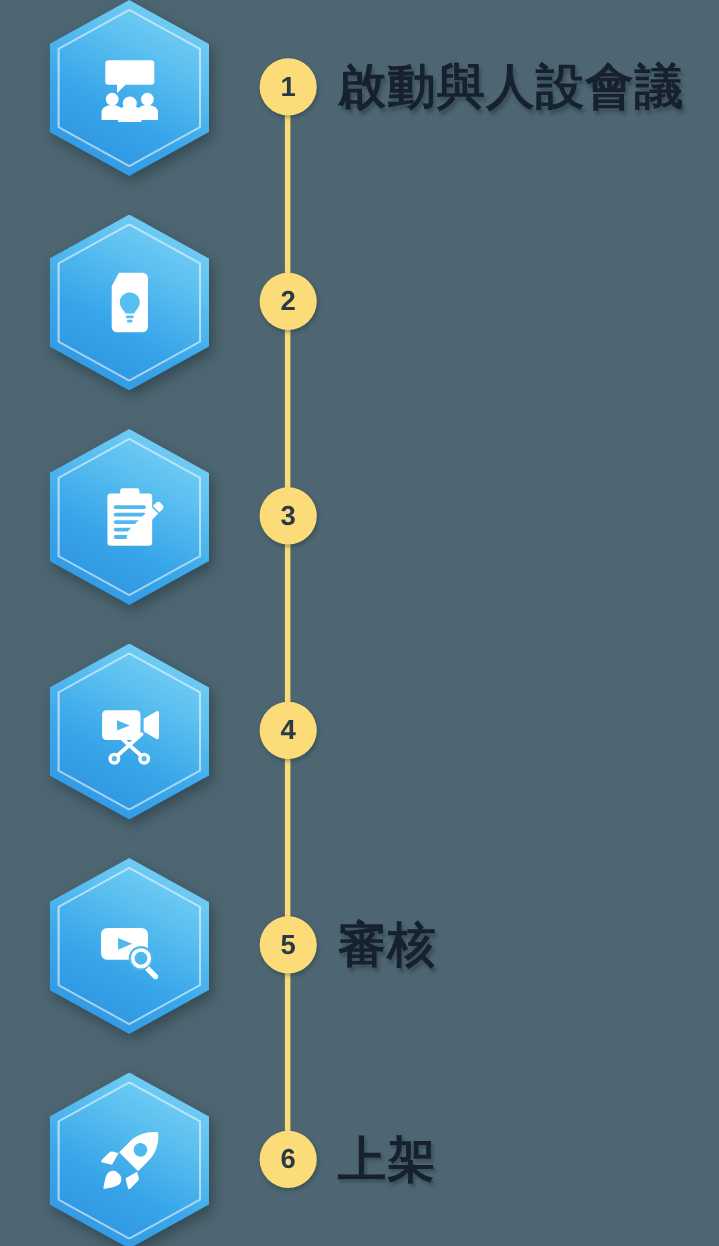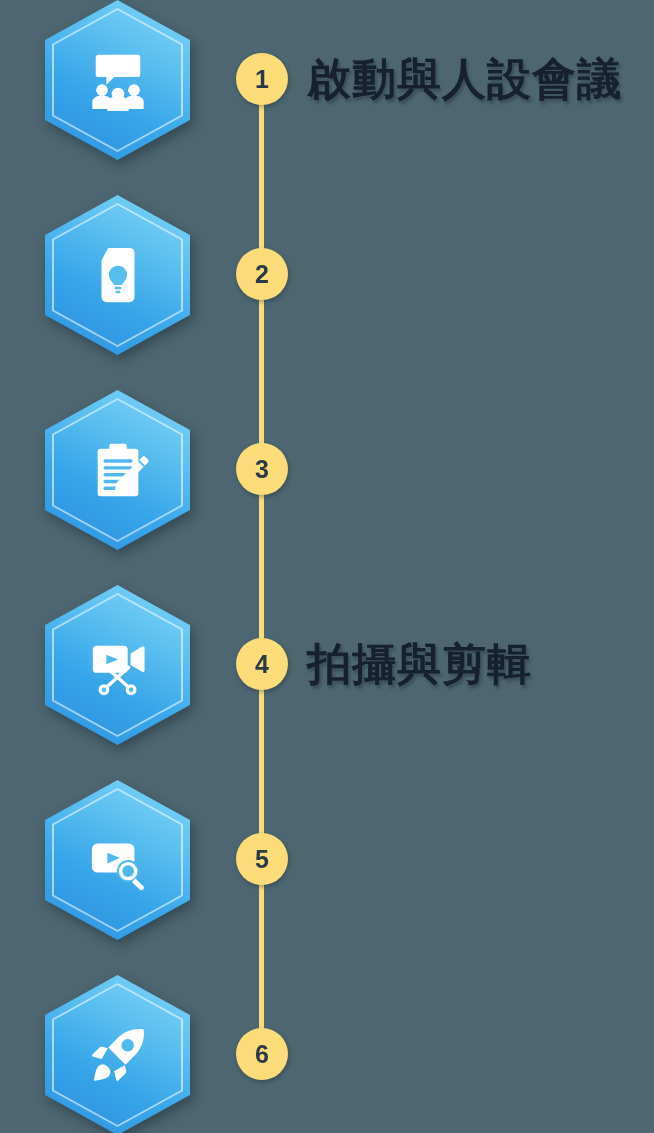--- a/index.html
+++ b/index.html
@@ -234,21 +234,20 @@
           <g fill="#4fb9ef">
             <circle cx="17.5" cy="57.5" r="2.4"></circle>
             <circle cx="45.5" cy="57.5" r="2.4"></circle>
           </g>
         </svg>
       </div>
     </div>
     <div class="num-circle">
       <span>4</span>
     </div>
-    <div class="step-label">拍攝與剪輯</div>
   </div>
 
   <div class="step" style="top:780px;">
     <div class="hex-wrap">
       <div class="hex-outer"></div>
       <div class="hex-inner-line"></div>
       <div class="hex-inner-fill"></div>
       <div class="hex-icon">
         <svg viewBox="0 0 64 64" xmlns="http://www.w3.org/2000/svg">
           <rect x="5" y="15" width="44" height="30" rx="6" fill="#ffffff"></rect>
@@ -256,20 +255,21 @@
           <circle cx="42.5" cy="43.5" r="11.5" fill="#4fb9ef"></circle>
           <circle cx="42.5" cy="43.5" r="9.5" fill="#ffffff"></circle>
           <circle cx="42.5" cy="43.5" r="6" fill="#4fb9ef"></circle>
           <path d="M50 51l8.2 8.2a2.6 2.6 0 0 1-3.6 3.6L46.4 54.6z" fill="#ffffff"></path>
         </svg>
       </div>
     </div>
     <div class="num-circle">
       <span>5</span>
     </div>
+    <div class="step-label">審核</div>
   </div>
 
   <div class="step" style="top:975px;">
     <div class="hex-wrap">
       <div class="hex-outer"></div>
       <div class="hex-inner-line"></div>
       <div class="hex-inner-fill"></div>
       <div class="hex-icon">
         <svg viewBox="0 0 64 64" xmlns="http://www.w3.org/2000/svg">
           <g fill="#ffffff">
@@ -278,15 +278,16 @@
             <path d="M38.9 42.6l1.5 5.4a3.4 3.4 0 0 1-.9 3.3l-7.1 7.1a1.3 1.3 0 0 1-2.2-.6l-2.2-9.1z"></path>
             <path d="M20.6 43.4c-2.4-2.4-6.6-2.2-9 .2-3 3-4.4 15-4.4 15s12-1.4 15-4.4c2.4-2.4 2.6-6.6.2-9z"></path>
           </g>
           <circle cx="42" cy="22" r="6.4" fill="#4fb9ef"></circle>
         </svg>
       </div>
     </div>
     <div class="num-circle">
       <span>6</span>
     </div>
+    <div class="step-label">上架</div>
   </div>
 
 </div>
 
 </body></html>

